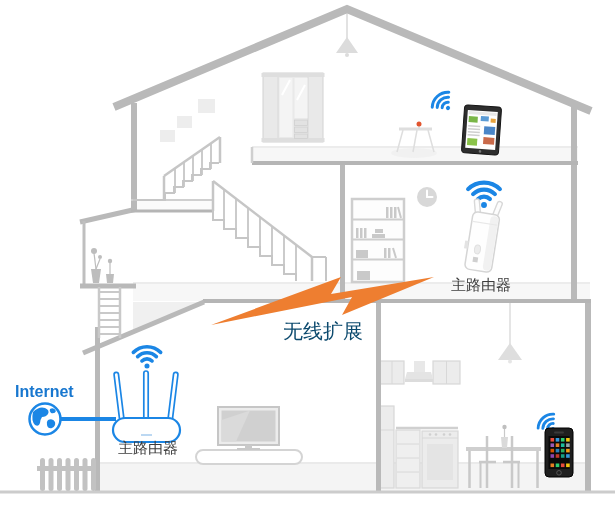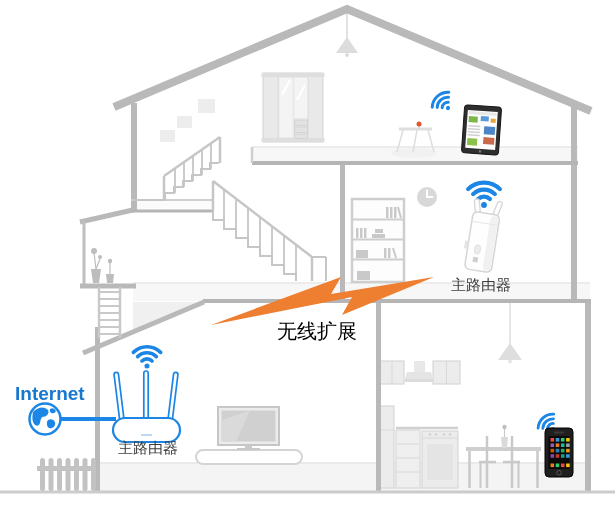--- a/index.html
+++ b/index.html
@@ -1,22 +1,22 @@
 <!DOCTYPE html>
 <html><head>
 <meta charset="utf-8">
 <style>
   html,body{margin:0;padding:0;background:#fff;}
   #stage{position:relative;width:615px;height:506px;background:#ffffff;overflow:hidden;
          font-family:"Liberation Sans","DejaVu Sans",sans-serif;}
   #stage svg{position:absolute;left:0;top:0;}
   .lbl{position:absolute;white-space:nowrap;line-height:1;}
-  .lbl-internet{left:15px;top:384px;font-size:19px;font-weight:700;color:#1877cf;}
+  .lbl-internet{left:15px;top:384px;font-size:16px;font-weight:700;color:#1877cf;}
   .lbl-router{left:112px;top:440px;width:72px;text-align:center;font-size:15px;color:#3c3c3c;}
-  .lbl-extension{left:277px;top:321px;font-size:20px;color:#000000;}
+  .lbl-extension{left:283px;top:321px;font-size:20px;color:#0c4a6e;}
   .lbl-extender{left:451px;top:277px;font-size:15px;color:#3c3c3c;}
 </style>
 </head>
 <body>
 
 <div id="stage">
 <svg width="615" height="506" viewBox="0 0 615 506">
   <defs>
     <g id="wifi-fan">
       <circle cx="0" cy="0" r="2.3" fill="#1b86e5"></circle>

